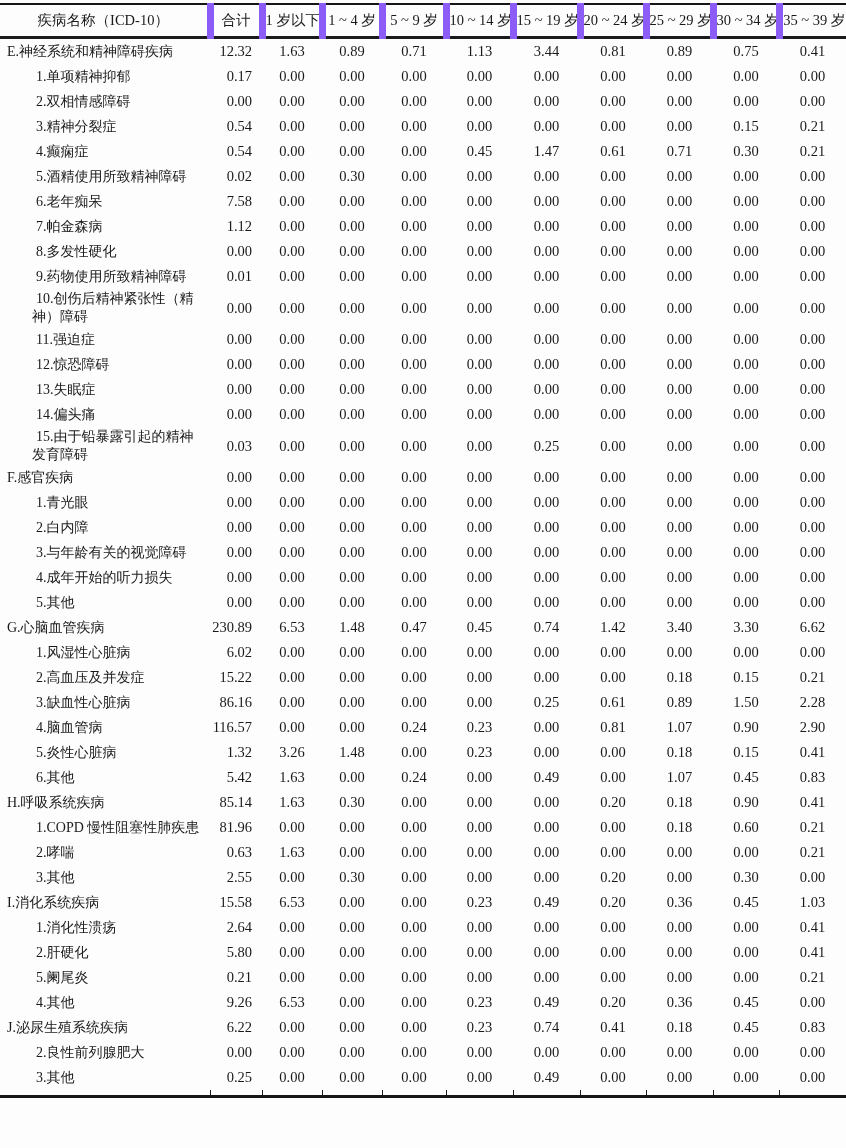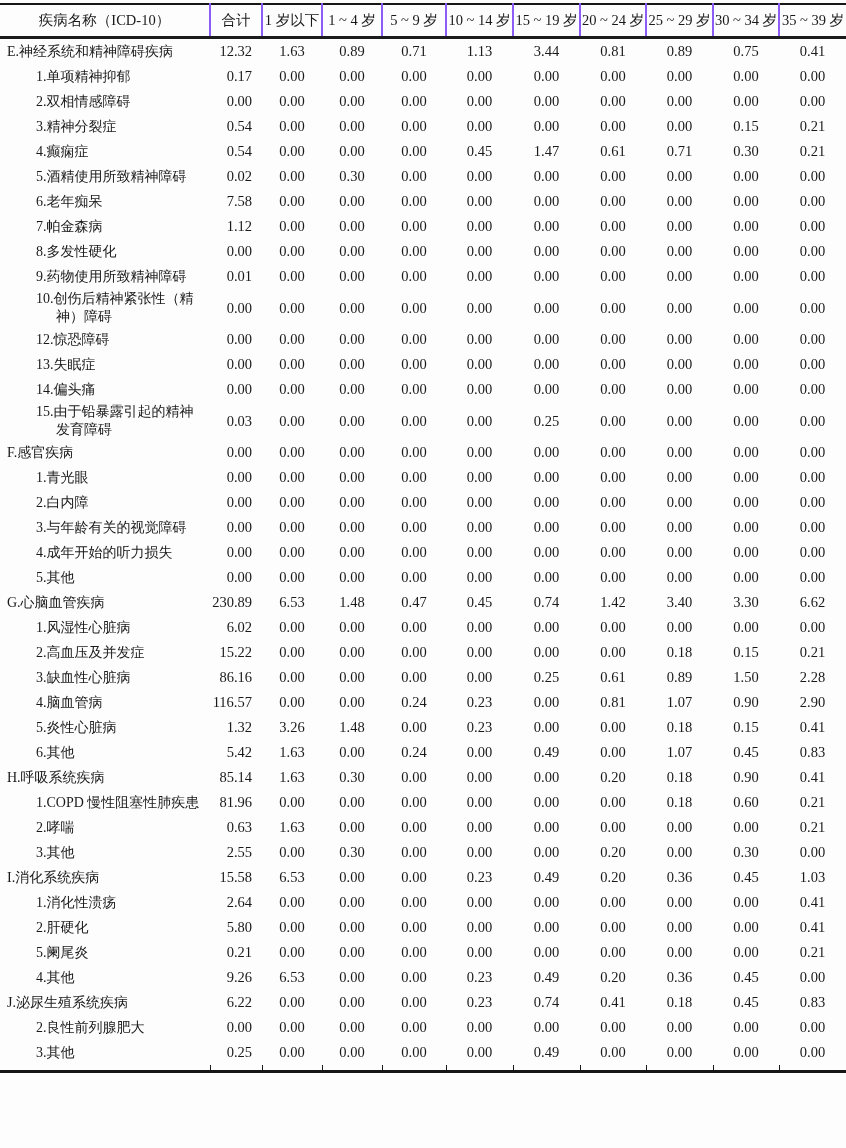--- a/index.html
+++ b/index.html
@@ -24,37 +24,37 @@
     border-top:2px solid #161616;
     border-bottom:3px solid #161616;
   }
   thead th{
     font-weight:normal;
     font-size:14.5px;
     height:31px;
     padding:0;
     text-align:center;
     border-bottom:3px solid #1b1b1b;
-    border-left:2px solid #8b5cf6;
+    border-left:7px solid #8b5cf6;
     white-space:nowrap;
     overflow:hidden;
   }
   thead th.first{border-left:none;}
   tbody td{
     height:25px;
     padding:0;
     font-size:14.5px;
     vertical-align:middle;
   }
   tbody tr.tall td{height:38px;}
   td.c-label{text-align:left;line-height:1.28;font-size:14px;white-space:nowrap;overflow:hidden;}
   td.c-label .l1{white-space:nowrap;}
   tr.lv0 td.c-label .l1{padding-left:7px;}
   tr.lv1 td.c-label .l1{padding-left:36px;}
-  td.c-label .l2{padding-left:56px;white-space:nowrap;}
+  td.c-label .l2{padding-left:32px;white-space:nowrap;}
   td.c-val{text-align:center;font-variant-numeric:tabular-nums;}
   td.c-total{text-align:right;padding-right:10px;}
   tfoot td{height:5px;padding:0;border-left:1px solid #1b1b1b;}
   tfoot td.first{border-left:none;}
 </style>
 </head>
 <body>
 
 <div class="page">
   <table class="stat-table">
@@ -248,20 +248,35 @@
           <td class="c-val">0.00</td>
           <td class="c-val">0.00</td>
           <td class="c-val">0.00</td>
           <td class="c-val">0.00</td>
           <td class="c-val">0.00</td>
           <td class="c-val">0.00</td>
           <td class="c-val">0.00</td>
         </tr>
         <tr class="lv1">
           <td class="c-label">
+            <div class="l1">11.强迫症</div>
+          </td>
+          <td class="c-val c-total">0.00</td>
+          <td class="c-val">0.00</td>
+          <td class="c-val">0.00</td>
+          <td class="c-val">0.00</td>
+          <td class="c-val">0.00</td>
+          <td class="c-val">0.00</td>
+          <td class="c-val">0.00</td>
+          <td class="c-val">0.00</td>
+          <td class="c-val">0.00</td>
+          <td class="c-val">0.00</td>
+        </tr>
+        <tr class="lv1">
+          <td class="c-label">
             <div class="l1">12.惊恐障碍</div>
           </td>
           <td class="c-val c-total">0.00</td>
           <td class="c-val">0.00</td>
           <td class="c-val">0.00</td>
           <td class="c-val">0.00</td>
           <td class="c-val">0.00</td>
           <td class="c-val">0.00</td>
           <td class="c-val">0.00</td>
           <td class="c-val">0.00</td>

